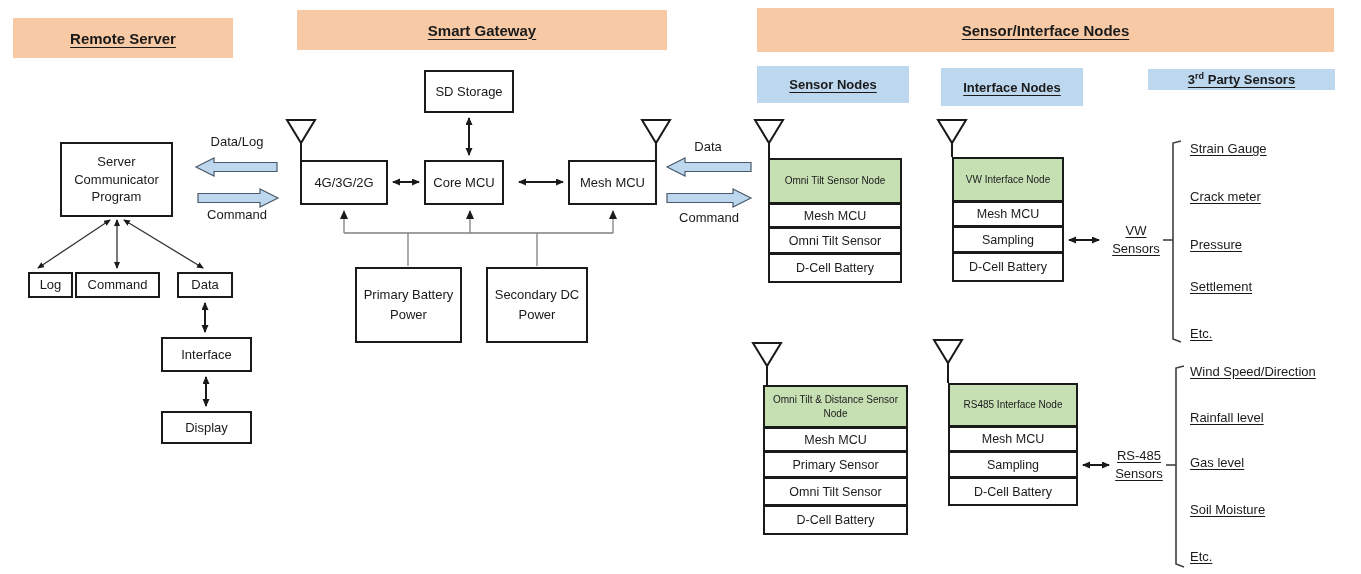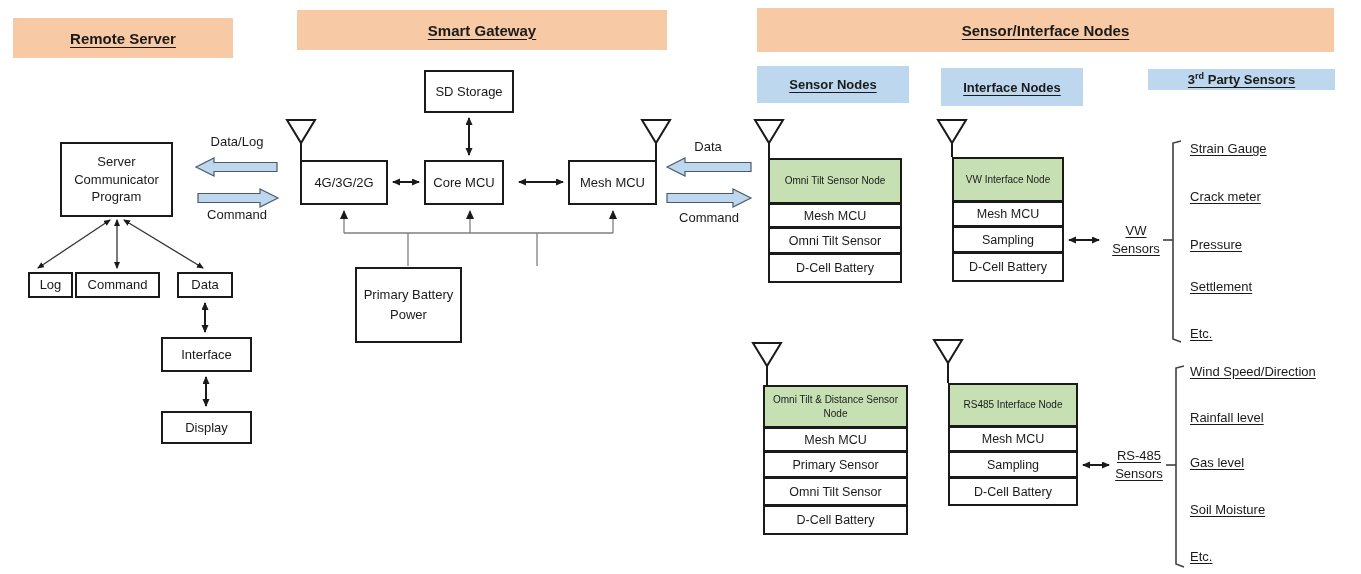--- a/index.html
+++ b/index.html
@@ -220,20 +220,23 @@
   </div>
   <div class="abs box" style="left:424px;top:160px;width:80px;height:45px">
     <span>Core MCU</span>
   </div>
   <div class="abs box" style="left:568px;top:160px;width:89px;height:45px">
     <span>Mesh MCU</span>
   </div>
   <div class="abs box" style="left:355px;top:267px;width:107px;height:76px;line-height:1.55">
     <span>Primary Battery Power</span>
   </div>
+  <div class="abs box" style="left:486px;top:267px;width:102px;height:76px;line-height:1.55">
+    <span>Secondary DC Power</span>
+  </div>
 
   <div class="abs lbl" style="left:668px;top:139px;width:80px">
     <span>Data</span>
   </div>
   <div class="abs lbl" style="left:666px;top:210px;width:86px">
     <span>Command</span>
   </div>
 
   <div class="abs stack-head" style="left:768px;top:158px;width:134px;height:46px">
     <span>Omni Tilt Sensor Node</span>

